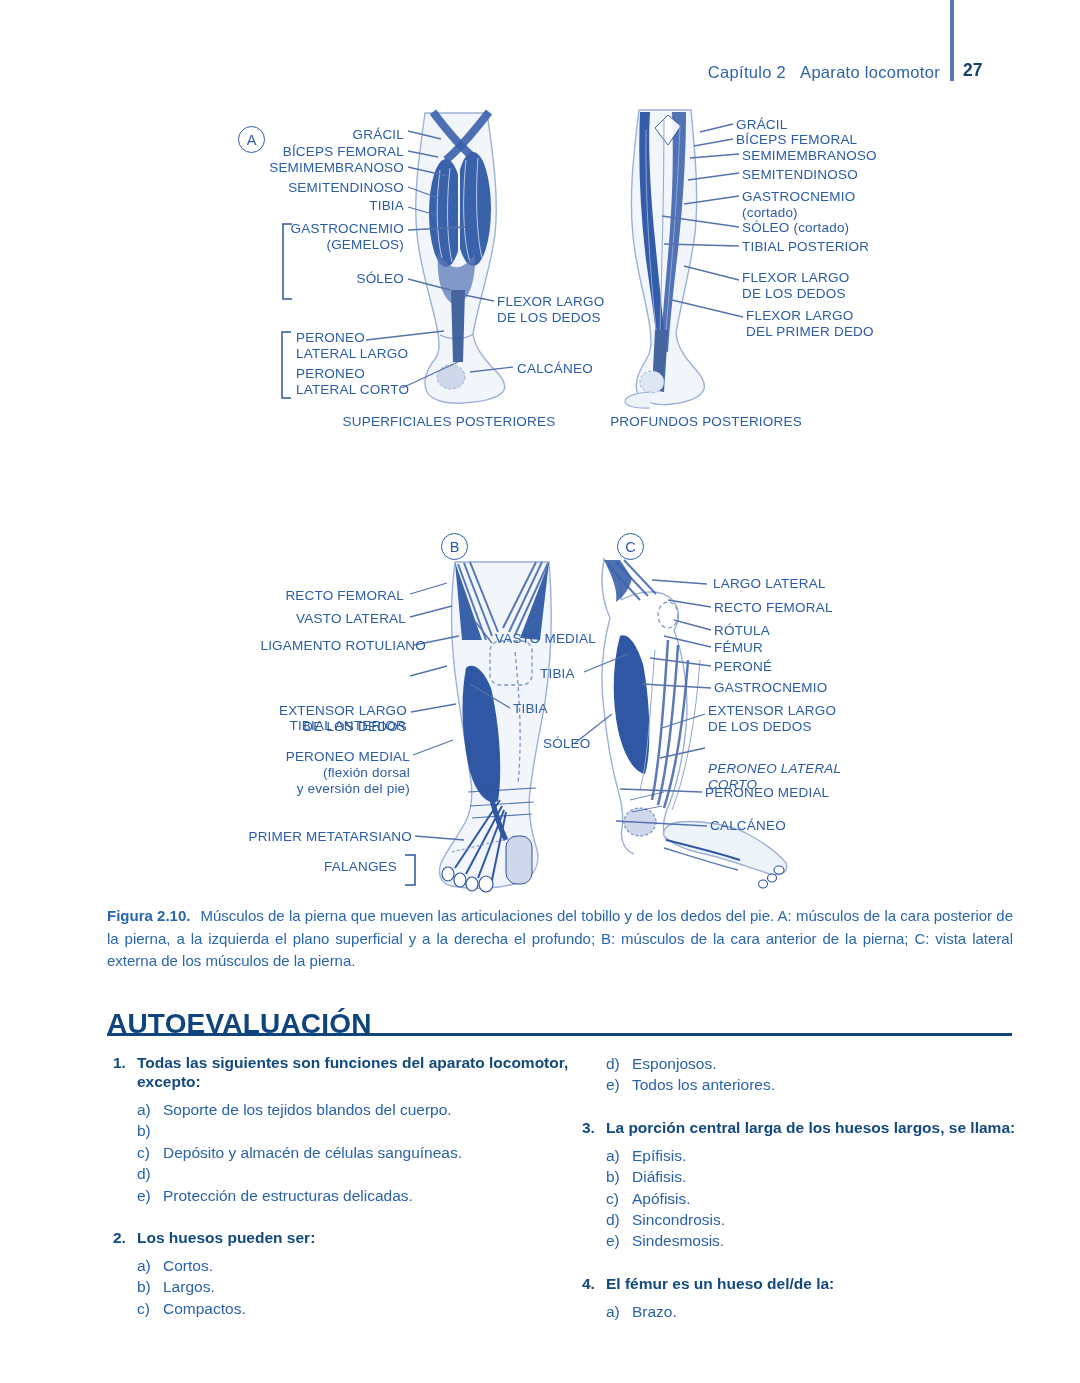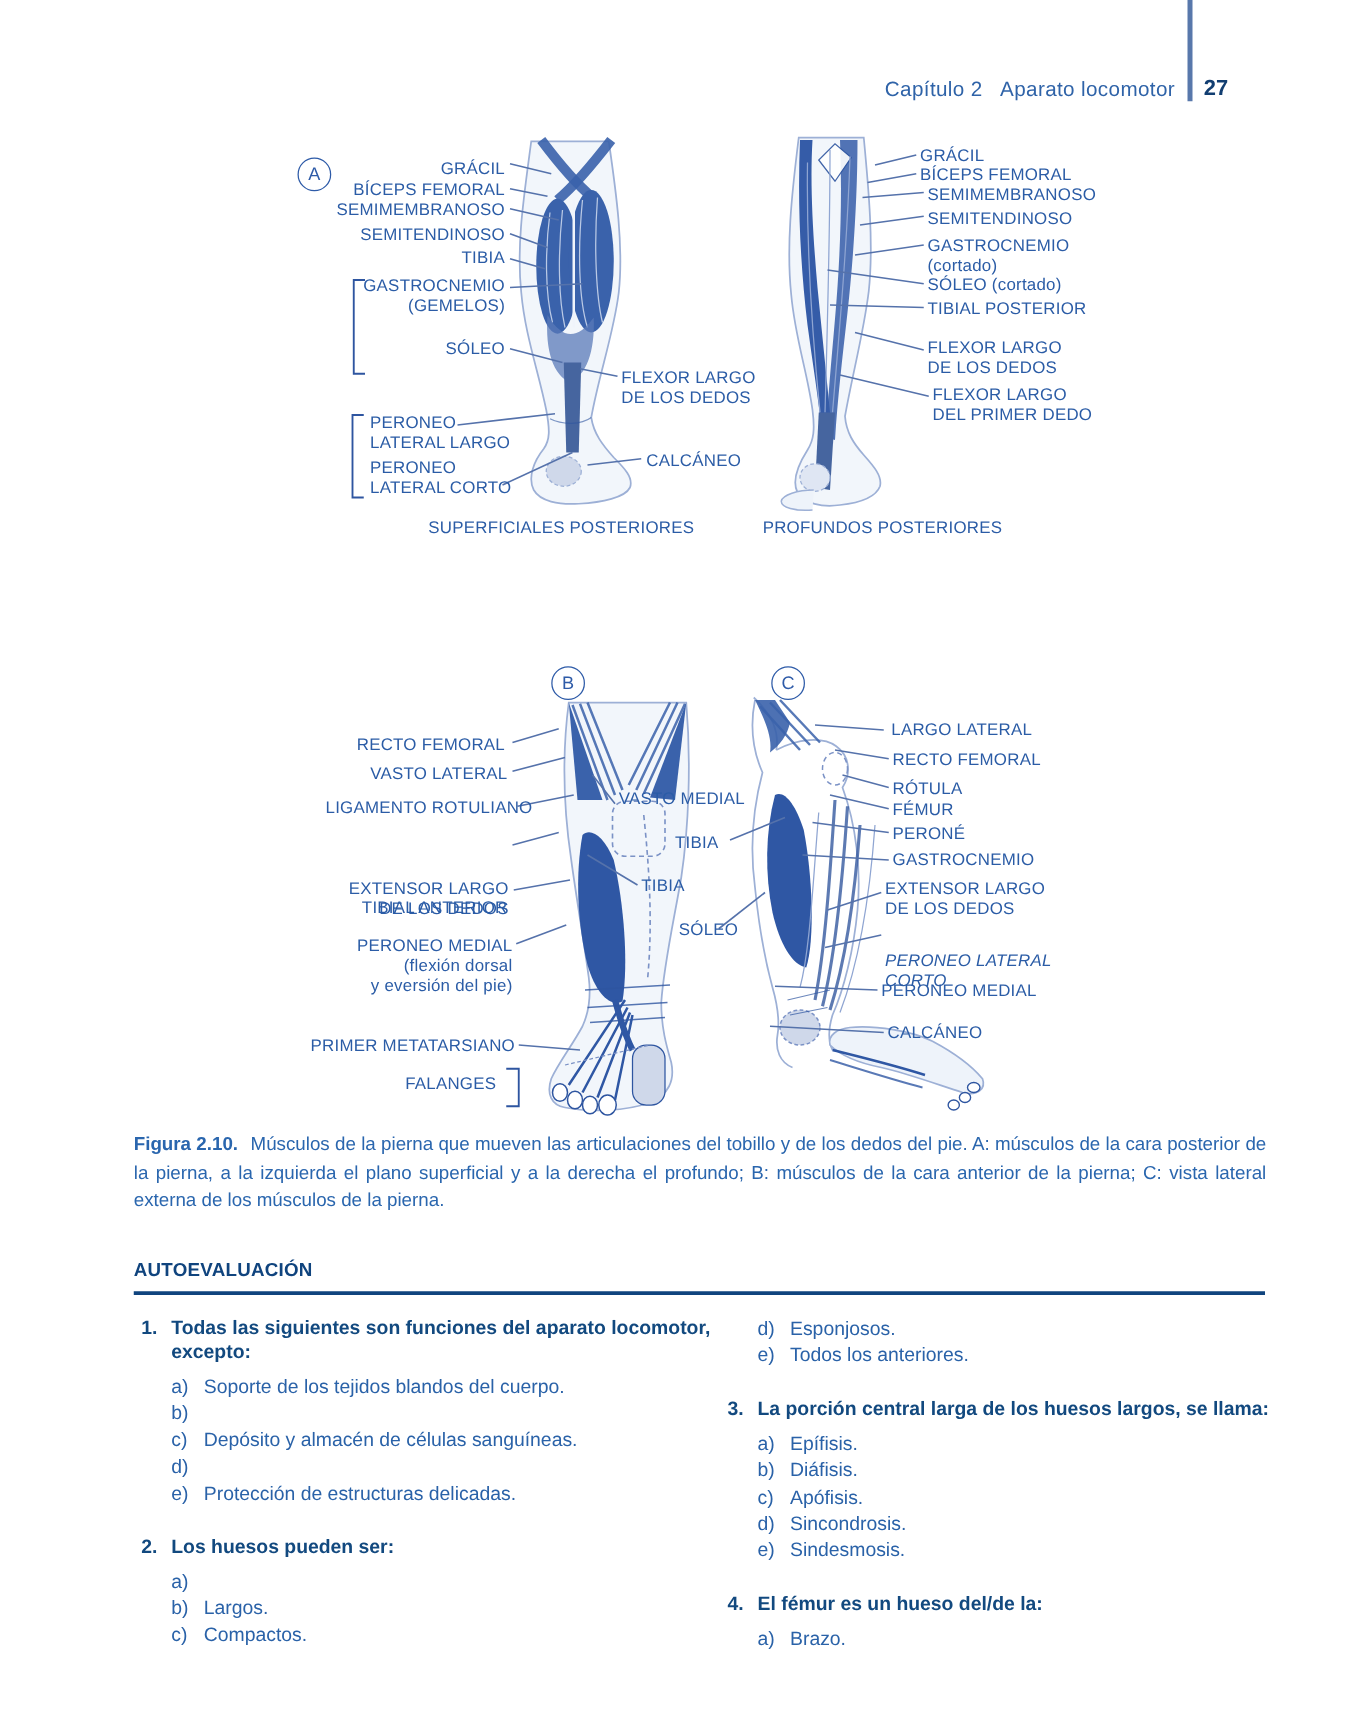--- a/index.html
+++ b/index.html
@@ -20,21 +20,21 @@
   .al-r{transform:translateX(-100%); text-align:right;}
   .al-c{transform:translateX(-50%); text-align:center;}
   .panel-circle{position:absolute; width:27px; height:27px; border:1.6px solid #2e5ba8;
     border-radius:50%; display:flex; align-items:center; justify-content:center;
     font-size:14.5px; color:#2e5ba8; box-sizing:border-box;}
   
   .fig-caption{position:absolute; left:107px; top:905px; width:906px;
     font-size:15px; line-height:22.5px; color:#2a66ae; text-align:justify;}
   .fig-caption .cap-label{font-weight:bold; margin-right:10px;}
   
-  .quiz-title{position:absolute; left:107px; top:1008px; font-size:15px; font-weight:bold;
+  .quiz-title{position:absolute; left:107px; top:1008px; font-size:28px; font-weight:bold;
     color:#10447e; letter-spacing:.2px;}
   .quiz-rule{position:absolute; left:107px; top:1033px; width:905px; height:2.5px; background:#10447e;}
   .quiz-col{position:absolute; top:1053px;}
   #quiz-col-0{left:113px; width:462px;}
   #quiz-col-1{left:582px; width:440px;}
   .q{margin-bottom:22px;}
   .q-head{display:flex; gap:7px; font-weight:bold; color:#12497f; font-size:15.5px;
     line-height:19px; margin-bottom:8px; white-space:pre-line;}
   .q-num{min-width:17px;}
   .opt{display:flex; font-size:15.5px; line-height:21.4px; color:#2a62a8;}
@@ -289,20 +289,21 @@
             <span class="opt-k">e)</span>
             <span class="opt-t">Protección de estructuras delicadas.</span>
           </div>
         </div>
       </div>
       <div class="q">
         <div class="q-head"><span class="q-num">2.</span><span class="q-text">Los huesos pueden ser:</span></div>
         <div class="opts">
           <div class="opt">
             <span class="opt-k">a)</span>
+            <span class="opt-t">Cortos.</span>
           </div>
           <div class="opt">
             <span class="opt-k">b)</span>
             <span class="opt-t">Largos.</span>
           </div>
           <div class="opt">
             <span class="opt-k">c)</span>
             <span class="opt-t">Compactos.</span>
           </div>
         </div>

